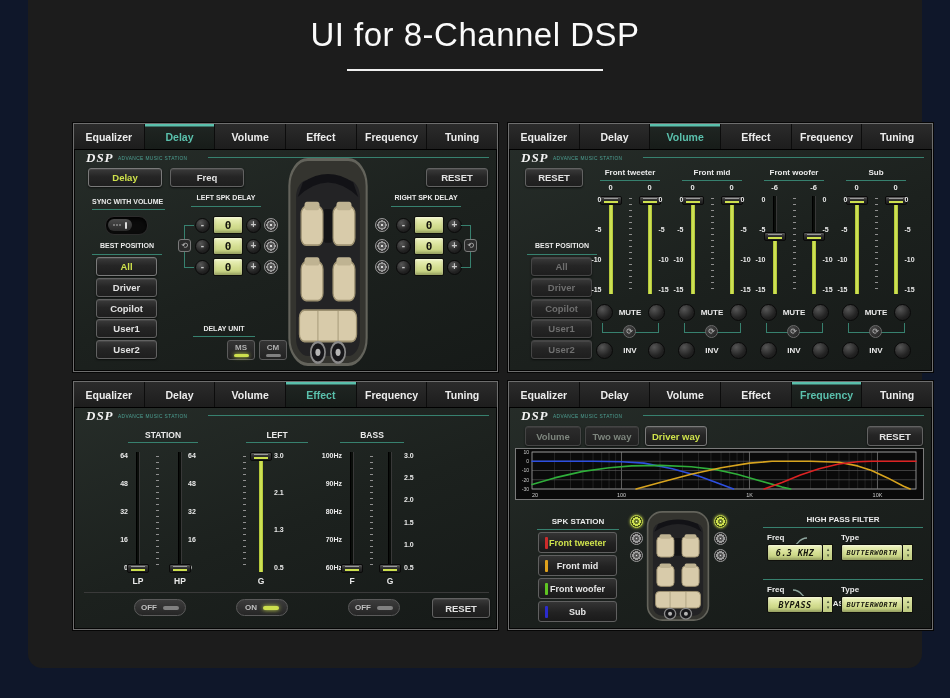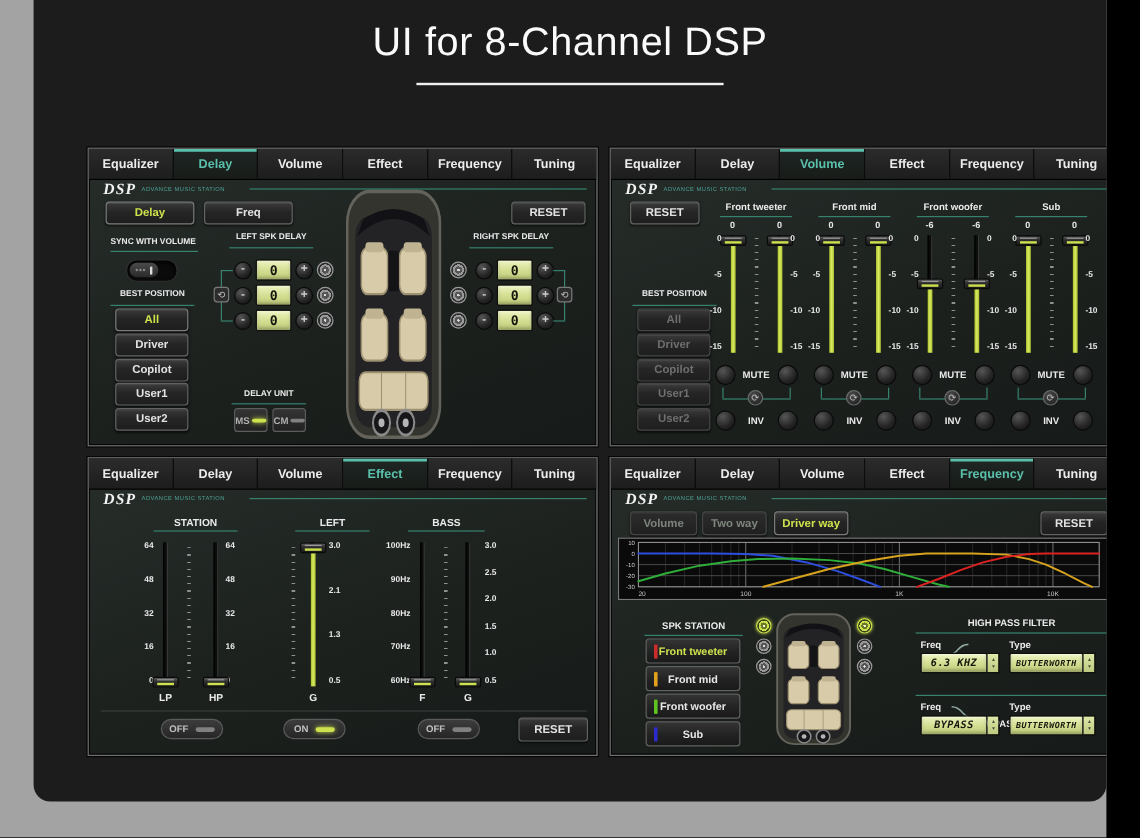--- a/index.html
+++ b/index.html
@@ -1,17 +1,17 @@
 <!DOCTYPE html>
 <html><head>
 <meta charset="utf-8">
 <style>
   html,body{margin:0;padding:0;background:#000;}
   body{font-family:"Liberation Sans",sans-serif;}
-  .page{position:relative;width:874px;height:698px;background:#a3a3a3;overflow:hidden;padding-left:48px;}
+  .page{position:relative;width:950px;height:698px;background:#0f172a;overflow:hidden;}
   .card{position:absolute;left:28px;top:0;width:894px;height:668px;background:#1c1c1c;border-radius:0 0 14px 14px;}
   .abs{position:absolute;}
   .title{position:absolute;top:16px;left:0;right:0;text-align:center;color:#fafafa;font-size:33px;font-weight:400;letter-spacing:.5px;}
   .title-underline{position:absolute;top:69px;left:319px;width:256px;height:2px;background:#efefef;}
   .panel{position:absolute;width:425px;height:249px;background:linear-gradient(160deg,#272e2a,#1c211e 55%,#161a18);border:1.5px solid #6e6e6e;box-shadow:0 0 0 1px #060606, inset 0 0 0 1px #050505;box-sizing:border-box;overflow:hidden;}
   #panel-delay{left:45px;top:123px;} #panel-volume{left:480px;top:123px;}
   #panel-effect{left:45px;top:381px;} #panel-frequency{left:480px;top:381px;}
   .tabbar{position:absolute;left:0;top:0;right:0;height:25px;display:flex;background:#141414;border-bottom:1px solid #000;}
   .tab{flex:1;display:flex;align-items:center;justify-content:center;color:#ececec;font-size:10.5px;font-weight:bold;background:linear-gradient(180deg,#2b2b2b,#1d1d1d);border-right:1px solid #0c0c0c;cursor:default;}
   .tab:last-child{border-right:none;}
@@ -41,21 +41,21 @@
   .t-bar{position:absolute;left:17px;top:2.5px;width:2px;height:7px;background:#ddd;border-radius:1px;}
   .vtrack{background:#0a0d0a;border-left:1px solid #000;border-right:1px solid #383838;box-sizing:border-box;}
   .vfill{background:linear-gradient(90deg,#a8bc2e,#d9ec60,#a8bc2e);}
   .vthumb{background:linear-gradient(180deg,#5c5c5c,#303030 40%,#191919);border:1px solid #0a0a0a;border-radius:2px;box-sizing:border-box;}
   .vthumb::before{content:'';position:absolute;left:3px;right:3px;top:1.5px;height:1px;background:#9a9a9a;}
   .vthumb::after{content:'';position:absolute;left:3px;right:3px;bottom:1px;height:2px;background:#cde04e;}
   .ticks{background-image:repeating-linear-gradient(to bottom,#8f8f8f 0 1px,transparent 1px 6px);}
   .togglebtn{background:linear-gradient(180deg,#3c3c3c,#262626);border:1px solid #5a5a5a;border-radius:9px;display:flex;align-items:center;justify-content:center;gap:6px;color:#c0c0c0;font-size:8px;font-weight:bold;box-sizing:border-box;}
   .bar{width:16px;height:4px;border-radius:2px;background:#808080;}
   .bar-on{background:#cde04e;box-shadow:0 0 4px #cde04e;}
-  .unitbtn{background:linear-gradient(180deg,#343434,#222);border:1px solid #5c5c5c;border-radius:3px;display:flex;align-items:center;justify-content:center;gap:2px;box-sizing:border-box;}
+  .unitbtn{background:linear-gradient(180deg,#343434,#222);border:1px solid #5c5c5c;border-radius:3px;display:flex;flex-direction:column;align-items:center;justify-content:center;gap:2px;box-sizing:border-box;margin-left:32px;}
   .unit-txt{font-size:8px;font-weight:bold;color:#b0b0b0;}
   .unitbtn .bar{width:15px;height:3px;}
   .graphbox{background:#0a0a0a;border:1px solid #7a7a7a;box-sizing:border-box;}
   .spkbtn{background:linear-gradient(180deg,#343434,#222 55%,#1a1a1a);border:1px solid #606060;border-radius:3px;box-sizing:border-box;}
   .spk-barcolor{position:absolute;left:6px;top:4px;width:3px;height:12px;border-radius:1px;}
   .spk-txt{position:absolute;left:0;right:0;top:0;bottom:0;display:flex;align-items:center;justify-content:center;font-size:9px;font-weight:bold;color:#e8e8e8;}
   .spk-txt.sel{color:#cfe24c;}
   .divider{background:#3a3a3a;}
 </style>
 </head>

